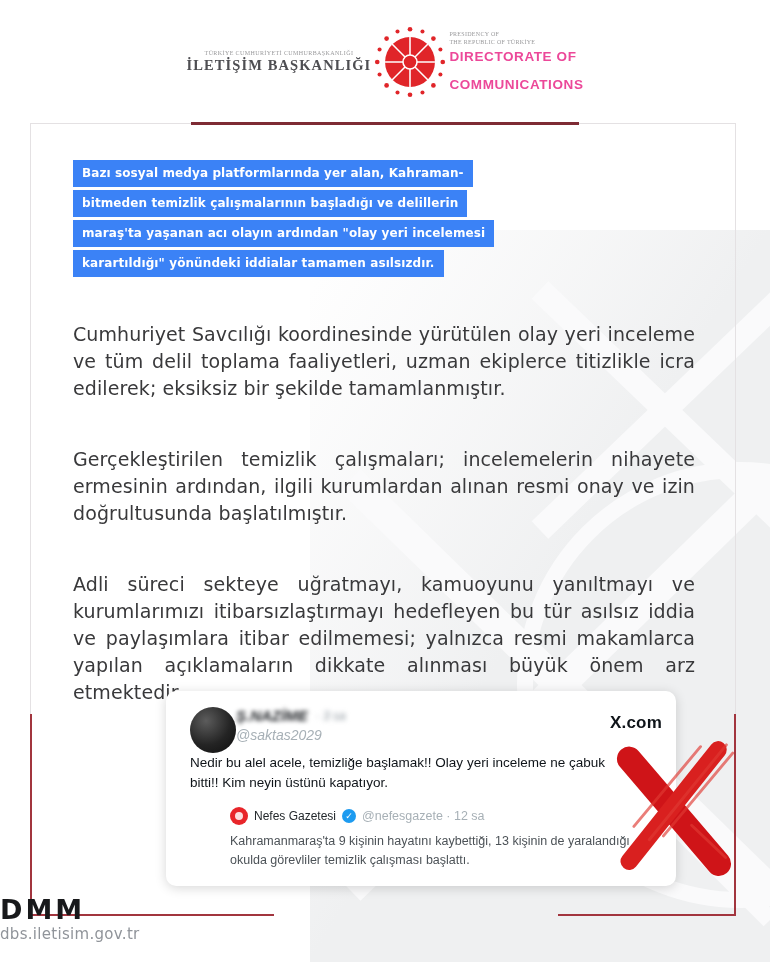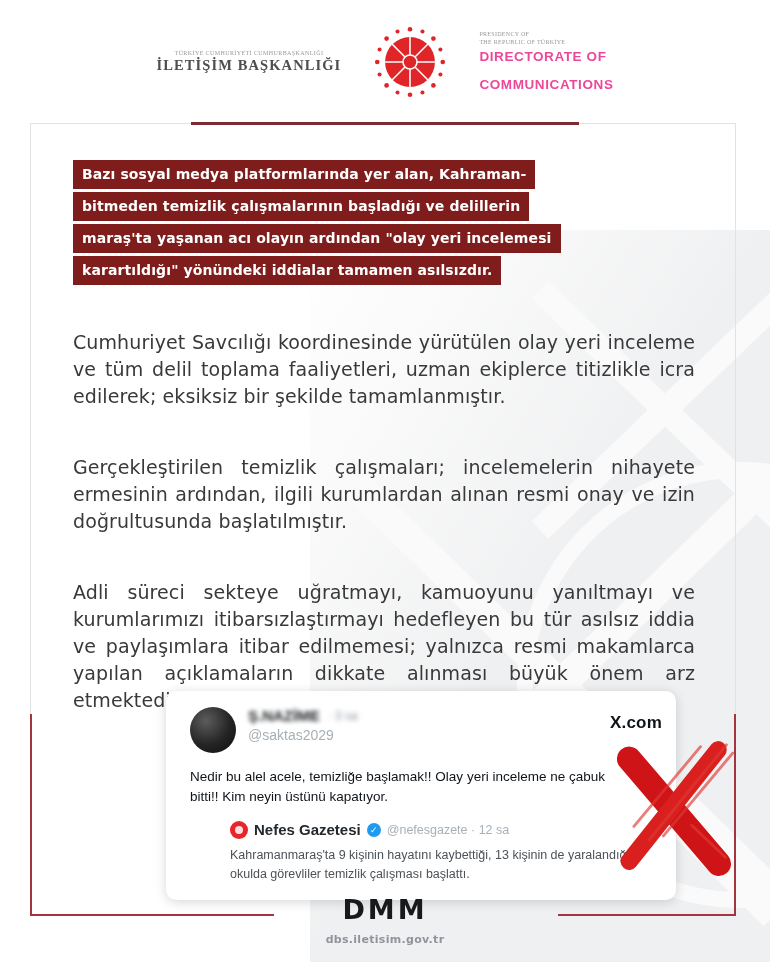--- a/index.html
+++ b/index.html
@@ -4,69 +4,69 @@
 <style>
   html,body{margin:0;padding:0;}
   body{
     width:770px;height:962px;position:relative;overflow:hidden;
     background:#ffffff;
     font-family:"DejaVu Sans", sans-serif;
   }
   
   .watermark{position:absolute;left:310px;top:230px;width:460px;height:732px;z-index:0;pointer-events:none;}
   
-  .header{position:absolute;top:20px;left:0;width:770px;display:flex;justify-content:center;align-items:center;gap:30px;z-index:2;}
+  .header{position:absolute;top:20px;left:0;width:770px;display:flex;justify-content:center;align-items:center;z-index:2;}
   .hdr-left{text-align:center;}
   .hdr-left .tiny{font-family:"Liberation Serif",serif;font-size:6px;color:#9a9a9c;letter-spacing:.4px;}
   .hdr-left .big{font-family:"Liberation Serif",serif;font-weight:bold;font-size:14.5px;color:#4e4e52;letter-spacing:1.1px;margin-top:1px;}
   .hdr-right{text-align:left;line-height:1.15;}
   .hdr-right .tiny{font-family:"Liberation Serif",serif;font-size:6px;color:#9a9a9c;letter-spacing:.3px;line-height:1.3;}
   .hdr-right .big{font-family:Liberation Sans, sans-serif;font-weight:bold;font-size:13.5px;color:#ec4899;letter-spacing:.6px;line-height:1.2;margin-top:2px;}
   .emblem{width:78px;height:84px;}
   
   .card{position:absolute;left:30px;top:123px;width:704px;height:792px;
         border:1px solid #e4e1e3;border-bottom:none;z-index:1;background:transparent;}
   .accent{position:absolute;background:#a2353e;z-index:3;}
   .accent.top{left:160px;top:-2px;width:388px;height:3px;background:#7e2b34;}
   .accent.left{left:-1px;top:590px;width:2px;height:202px;}
   .accent.right{right:-1px;top:590px;width:2px;height:202px;}
   .accent.bottom-left{left:-1px;bottom:0;width:244px;height:2px;}
   .accent.bottom-right{right:-1px;bottom:0;width:178px;height:2px;}
   .card-inner{position:relative;padding:36px 40px 0 42px;}
   
-  .hl-line{display:block;width:fit-content;white-space:nowrap;background:#7f1d1d;color:#ffffff;
-           font-weight:bold;font-size:14px;letter-spacing:.1px;padding:6px 9px 7px 9px;margin-bottom:3px;}
+  .hl-line{display:block;width:fit-content;white-space:nowrap;background:#3b82f6;color:#ffffff;
+           font-weight:bold;font-size:12px;letter-spacing:.1px;padding:6px 9px 7px 9px;margin-bottom:3px;}
   
   .para{margin:44px 0 0 0;font-size:19px;line-height:27px;color:#39393b;text-align:justify;letter-spacing:.1px;}
   
   .tweet{position:absolute;left:135px;top:567px;width:472px;background:#ffffff;border-radius:10px;
          box-shadow:0 2px 12px rgba(0,0,0,.16);padding:16px 14px 16px 24px;z-index:2;}
   .tw-head{display:flex;align-items:flex-start;}
   .tw-avatar{width:46px;height:46px;border-radius:50%;flex:0 0 46px;
              background:radial-gradient(circle at 35% 30%, #5c5c5c 0%, #242424 55%, #0d0d0d 100%);}
-  .tw-names{margin-left:12px;flex:1;}
+  .tw-names{flex:1;font-style:italic;}
   .tw-name-row{display:flex;align-items:center;gap:8px;}
   .tw-name{font-family:"Liberation Sans",sans-serif;font-weight:bold;font-size:15px;color:#202327;filter:blur(2.2px);}
   .tw-meta-blur{font-family:"Liberation Sans",sans-serif;font-size:12px;color:#8a949c;filter:blur(2.4px);}
   .tw-handle{font-family:"Liberation Sans",sans-serif;font-size:14px;color:#a7b0b6;margin-top:3px;filter:blur(.6px);}
   .tw-xcom{font-family:"Liberation Sans",sans-serif;font-weight:bold;font-size:17px;color:#0f1419;letter-spacing:.2px;margin-top:6px;}
-  .tw-text{font-family:"Liberation Sans",sans-serif;font-size:13.5px;line-height:1.5;color:#0f1419;margin-top:14px;max-width:436px;}
+  .tw-text{font-family:"Liberation Sans",sans-serif;font-size:13.5px;line-height:1.5;color:#0f1419;max-width:436px;}
   .quote{margin:13px 0 0 40px;}
   .q-head{display:flex;align-items:center;gap:6px;filter:blur(.5px);}
   .q-avatar{width:18px;height:18px;border-radius:50%;background:#e8252a;flex:0 0 18px;position:relative;}
   .q-avatar::after{content:"";position:absolute;left:5px;top:5px;width:8px;height:8px;border-radius:50%;background:rgba(255,255,255,.85);}
-  .q-name{font-family:"Liberation Sans",sans-serif;font-weight:bold;font-size:15px;color:#23282c;}
+  .q-name{font-family:"Liberation Sans",sans-serif;font-weight:normal;font-size:12px;color:#23282c;}
   .q-check{width:14px;height:14px;border-radius:50%;background:#1d9bf0;color:#fff;font-size:9px;line-height:14px;text-align:center;flex:0 0 14px;}
   .q-meta{font-family:"Liberation Sans",sans-serif;font-size:12.5px;color:#a7b0b6;}
   .q-text{font-family:"Liberation Sans",sans-serif;font-size:12.5px;line-height:1.55;color:#4c5257;margin-top:7px;max-width:400px;filter:blur(.3px);}
   .xmark{position:absolute;right:-72px;top:46px;width:144px;height:144px;z-index:4;}
   
-  .footer{position:absolute;left:0;top:896px;width:770px;text-align:center;z-index:5;}
+  .footer{position:absolute;left:0;top:896px;width:770px;z-index:5;}
   .dmm{font-family:"DejaVu Sans",sans-serif;font-weight:800;font-size:27px;letter-spacing:3px;color:#18191b;line-height:1;}
-  .dmm-url{font-size:11px;color:#90949a;margin-top:10px;letter-spacing:.3px;font-weight:bold;}
+  .dmm-url{font-size:15px;color:#90949a;margin-top:2px;letter-spacing:.3px;}
 </style>
 </head>
 <body>
 
 <svg class="watermark" viewBox="0 0 460 732" xmlns="http://www.w3.org/2000/svg">
   <defs>
     <linearGradient id="wmfade" x1="0" y1="0" x2="1" y2="1">
       <stop offset="0" stop-color="#f3f3f4" stop-opacity="0"></stop>
       <stop offset="0.5" stop-color="#eff0f1" stop-opacity="1"></stop>
     </linearGradient>

